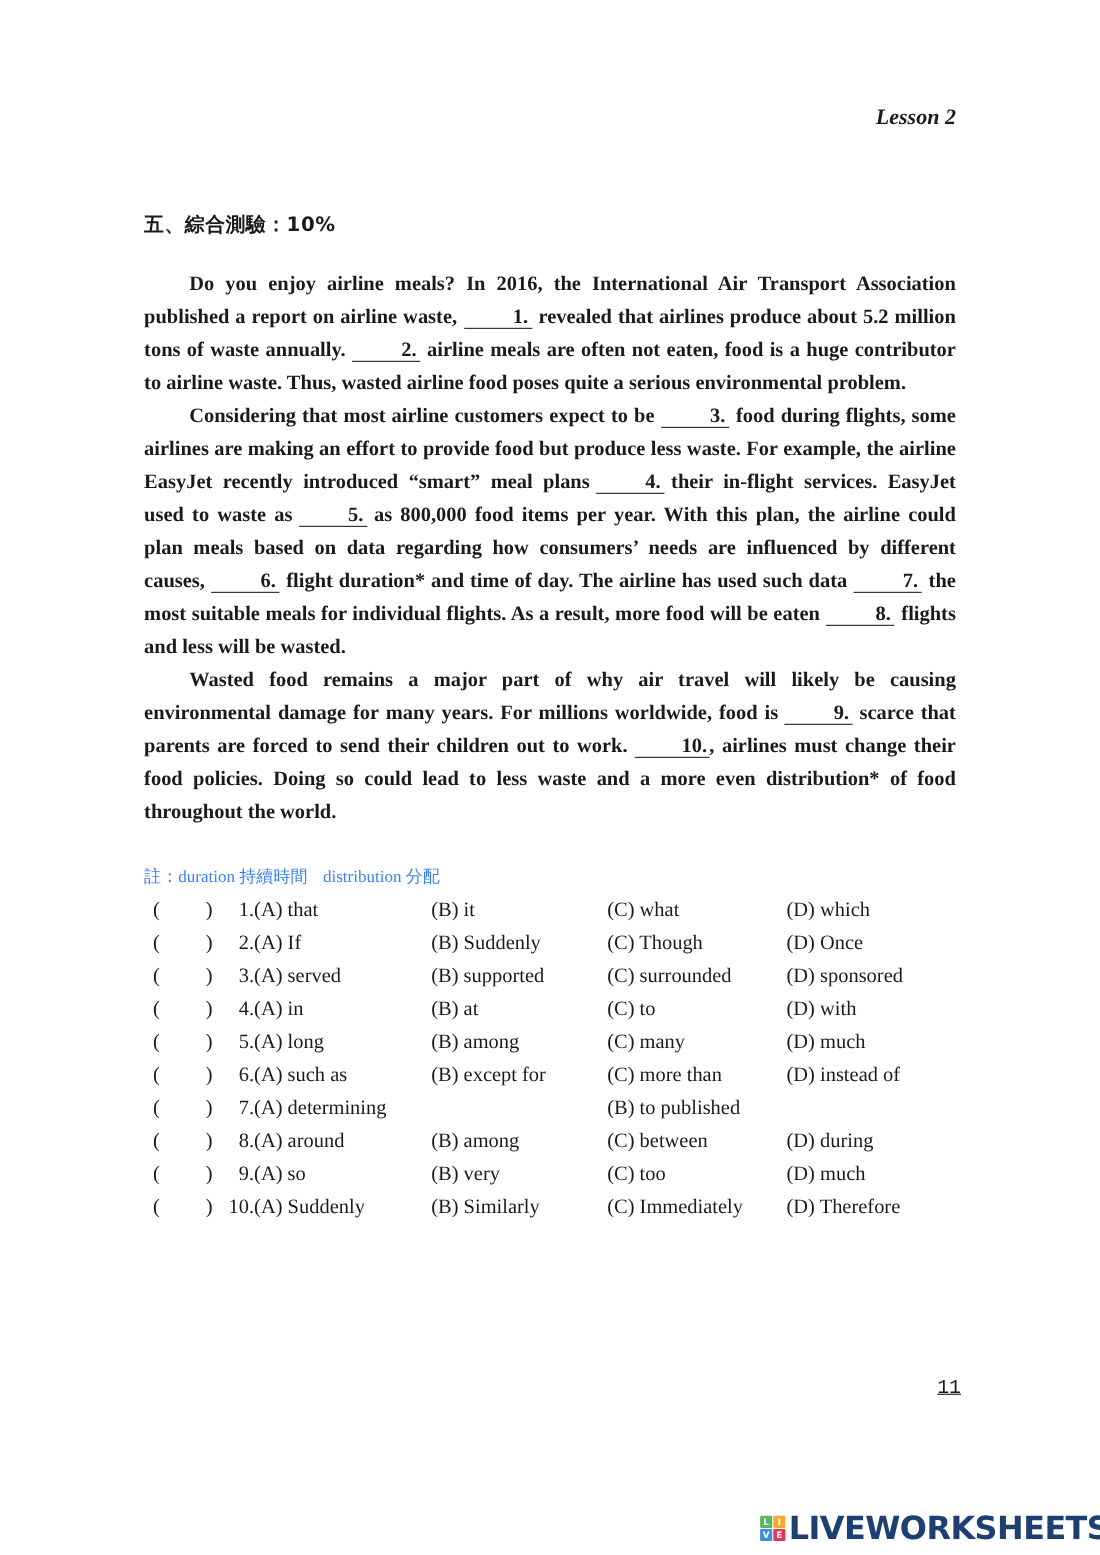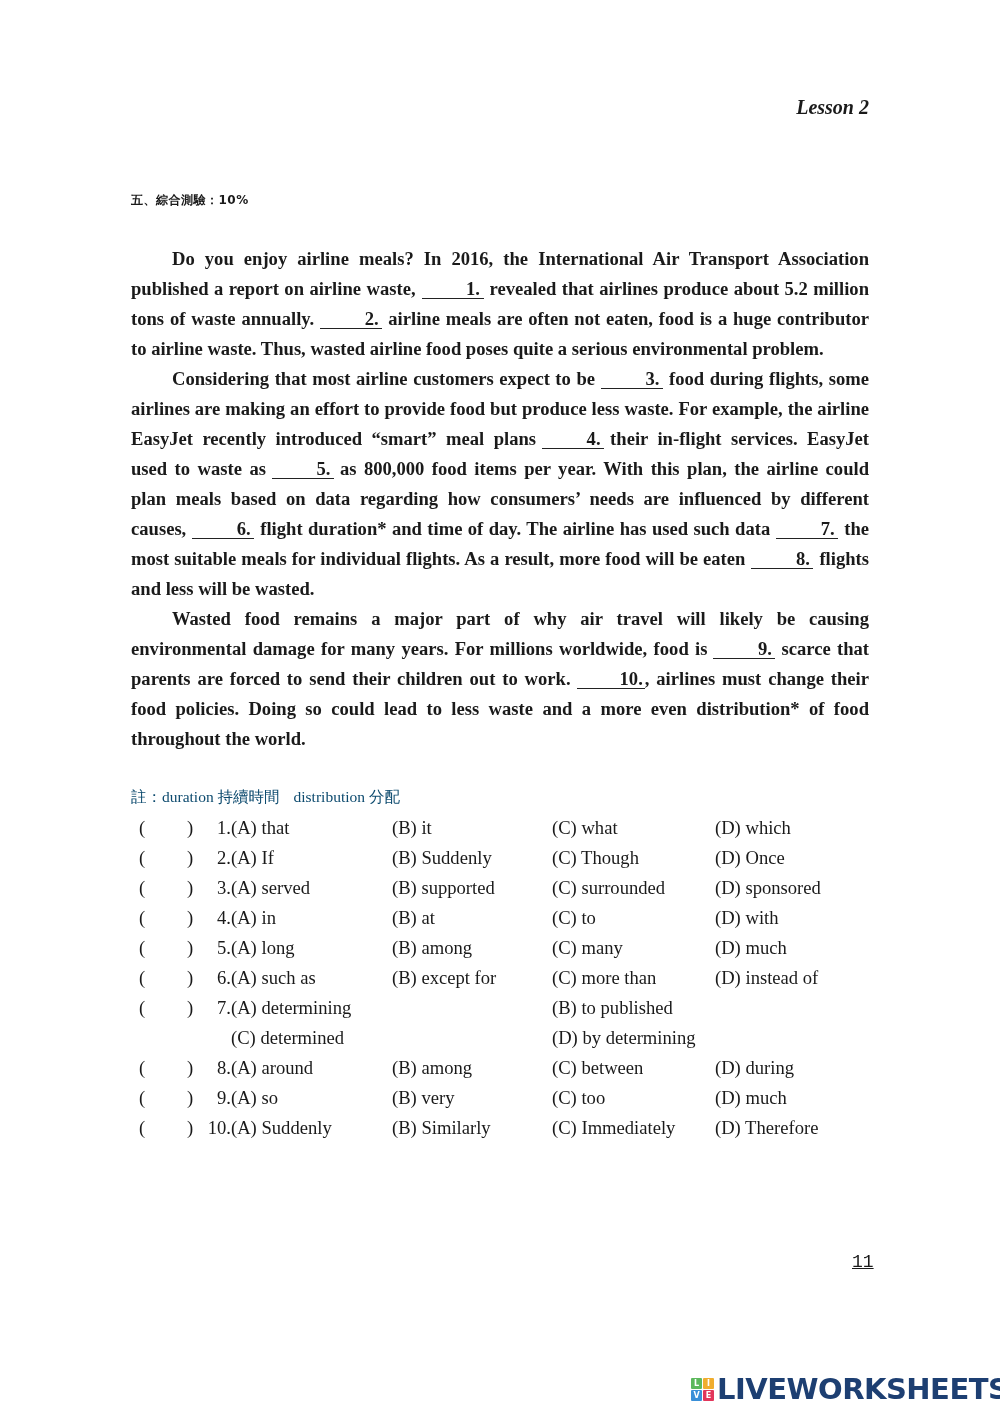--- a/index.html
+++ b/index.html
@@ -1,27 +1,27 @@
 <!DOCTYPE html>
 <html><head>
 <meta charset="utf-8">
 <style>
   html, body { margin: 0; padding: 0; background: #ffffff; }
   body { width: 1000px; height: 1414px; position: relative; overflow: hidden;
          font-family: "Liberation Serif", "DejaVu Serif", serif; color: #1a1a1a; }
   .lesson { position: absolute; right: 131px; top: 96px; font-style: italic; font-weight: bold;
             font-size: 20px; }
   .section-title { position: absolute; left: 131px; top: 192px; font-family: "DejaVu Sans", "Liberation Sans", sans-serif;
-            font-weight: bold; font-size: 12px; letter-spacing: 0.5px; }
+            font-weight: bold; font-size: 18px; letter-spacing: 0.5px; }
   .passage { position: absolute; left: 131px; top: 244px; width: 738px; font-size: 18.6px;
              line-height: 30px; text-align: justify; font-weight: bold; }
   .passage p { margin: 0; text-indent: 41px; }
   .blank { display: inline-block; min-width: 58px; text-align: center; border-bottom: 1px solid #222;
            line-height: 18px; margin: 0 6px; padding: 0 2px; }
-  .note { position: absolute; left: 131px; top: 787px; font-size: 15.5px; color: #0c4a6e; }
+  .note { position: absolute; left: 131px; top: 787px; font-size: 15.5px; color: #3b82f6; }
   .note .sp { display: inline-block; width: 14px; }
   .questions { position: absolute; left: 131px; top: 813px; width: 740px; font-size: 18.6px; }
   .q-row { position: relative; height: 30px; line-height: 30px; }
   .paren-l { position: absolute; left: 8px; }
   .paren-r { position: absolute; left: 56px; }
   .qnum { position: absolute; left: 72px; width: 28px; text-align: right; }
   .opt { position: absolute; white-space: nowrap; }
   .opt-a { left: 100px; }
   .opt-b { left: 261px; }
   .opt-c { left: 421px; }
@@ -115,24 +115,20 @@
     <span class="opt opt-d">(D) instead of</span>
   </div>
 
   <div class="q-row">
     <span class="paren-l">(</span>
     <span class="paren-r">)</span>
     <span class="qnum">7.</span>
     <span class="opt opt-a">(A) determining</span>
     <span class="opt opt-c">(B) to published</span>
   </div>
-  <div class="q-row">
-    <span class="opt opt-a">(C) determined</span>
-    <span class="opt opt-c">(D) by determining</span>
-  </div>
 
   <div class="q-row">
     <span class="paren-l">(</span>
     <span class="paren-r">)</span>
     <span class="qnum">8.</span>
     <span class="opt opt-a">(A) around</span>
     <span class="opt opt-b">(B) among</span>
     <span class="opt opt-c">(C) between</span>
     <span class="opt opt-d">(D) during</span>
   </div>

